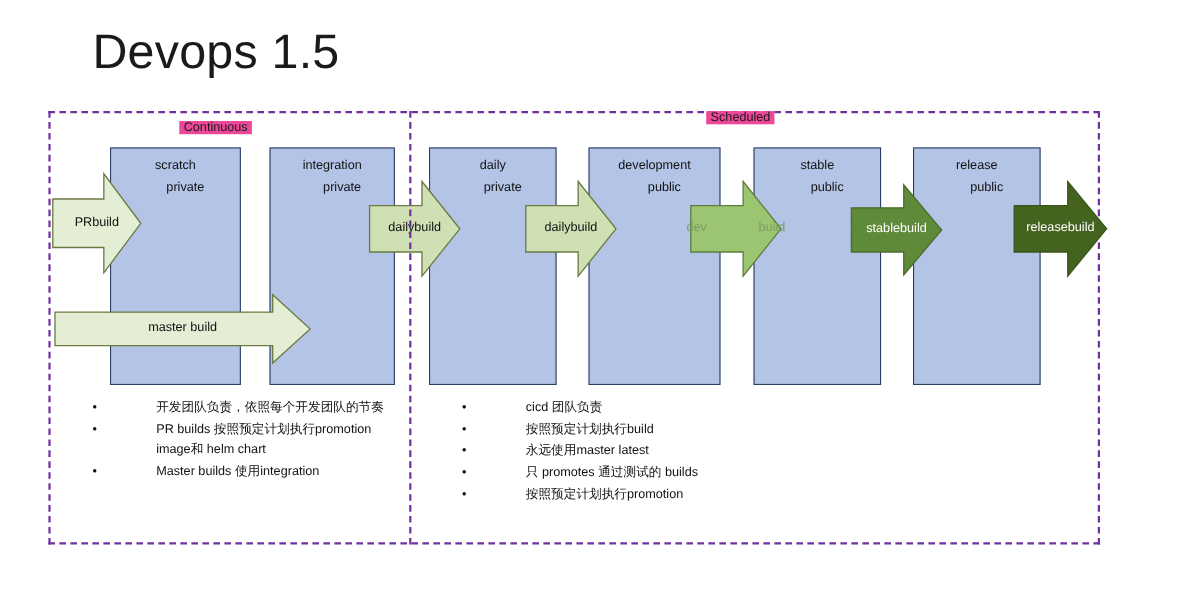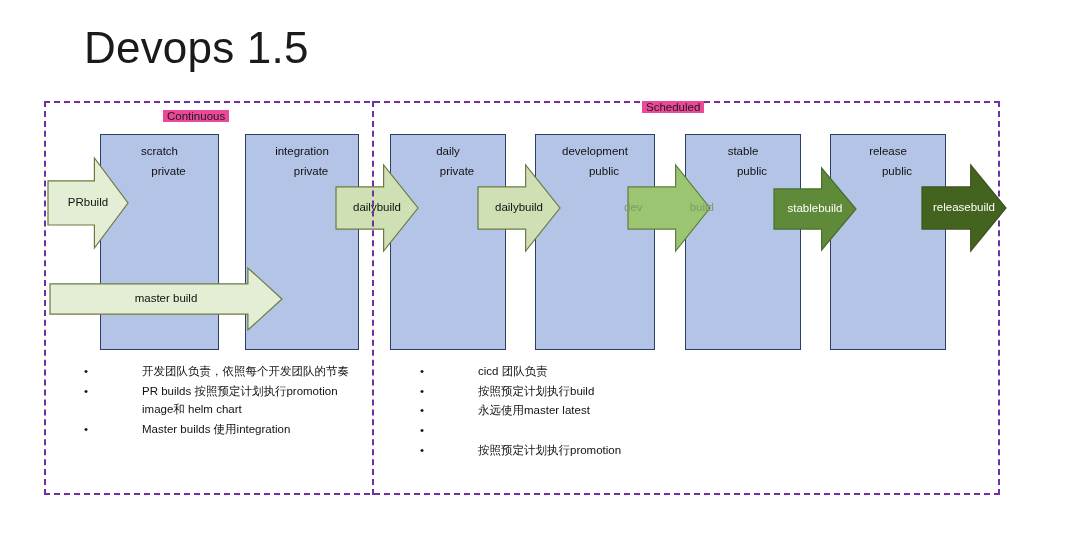--- a/index.html
+++ b/index.html
@@ -225,20 +225,21 @@
       <div class="row">
         <div class="dot">•</div>
         <div class="txt">按照预定计划执行build</div>
       </div>
       <div class="row">
         <div class="dot">•</div>
         <div class="txt">永远使用master latest</div>
       </div>
       <div class="row">
         <div class="dot">•</div>
+        <div class="txt">只 promotes 通过测试的 builds</div>
       </div>
       <div class="row">
         <div class="dot">•</div>
         <div class="txt">按照预定计划执行promotion</div>
       </div>
     </div>
 
 </div>
 
 </body></html>

